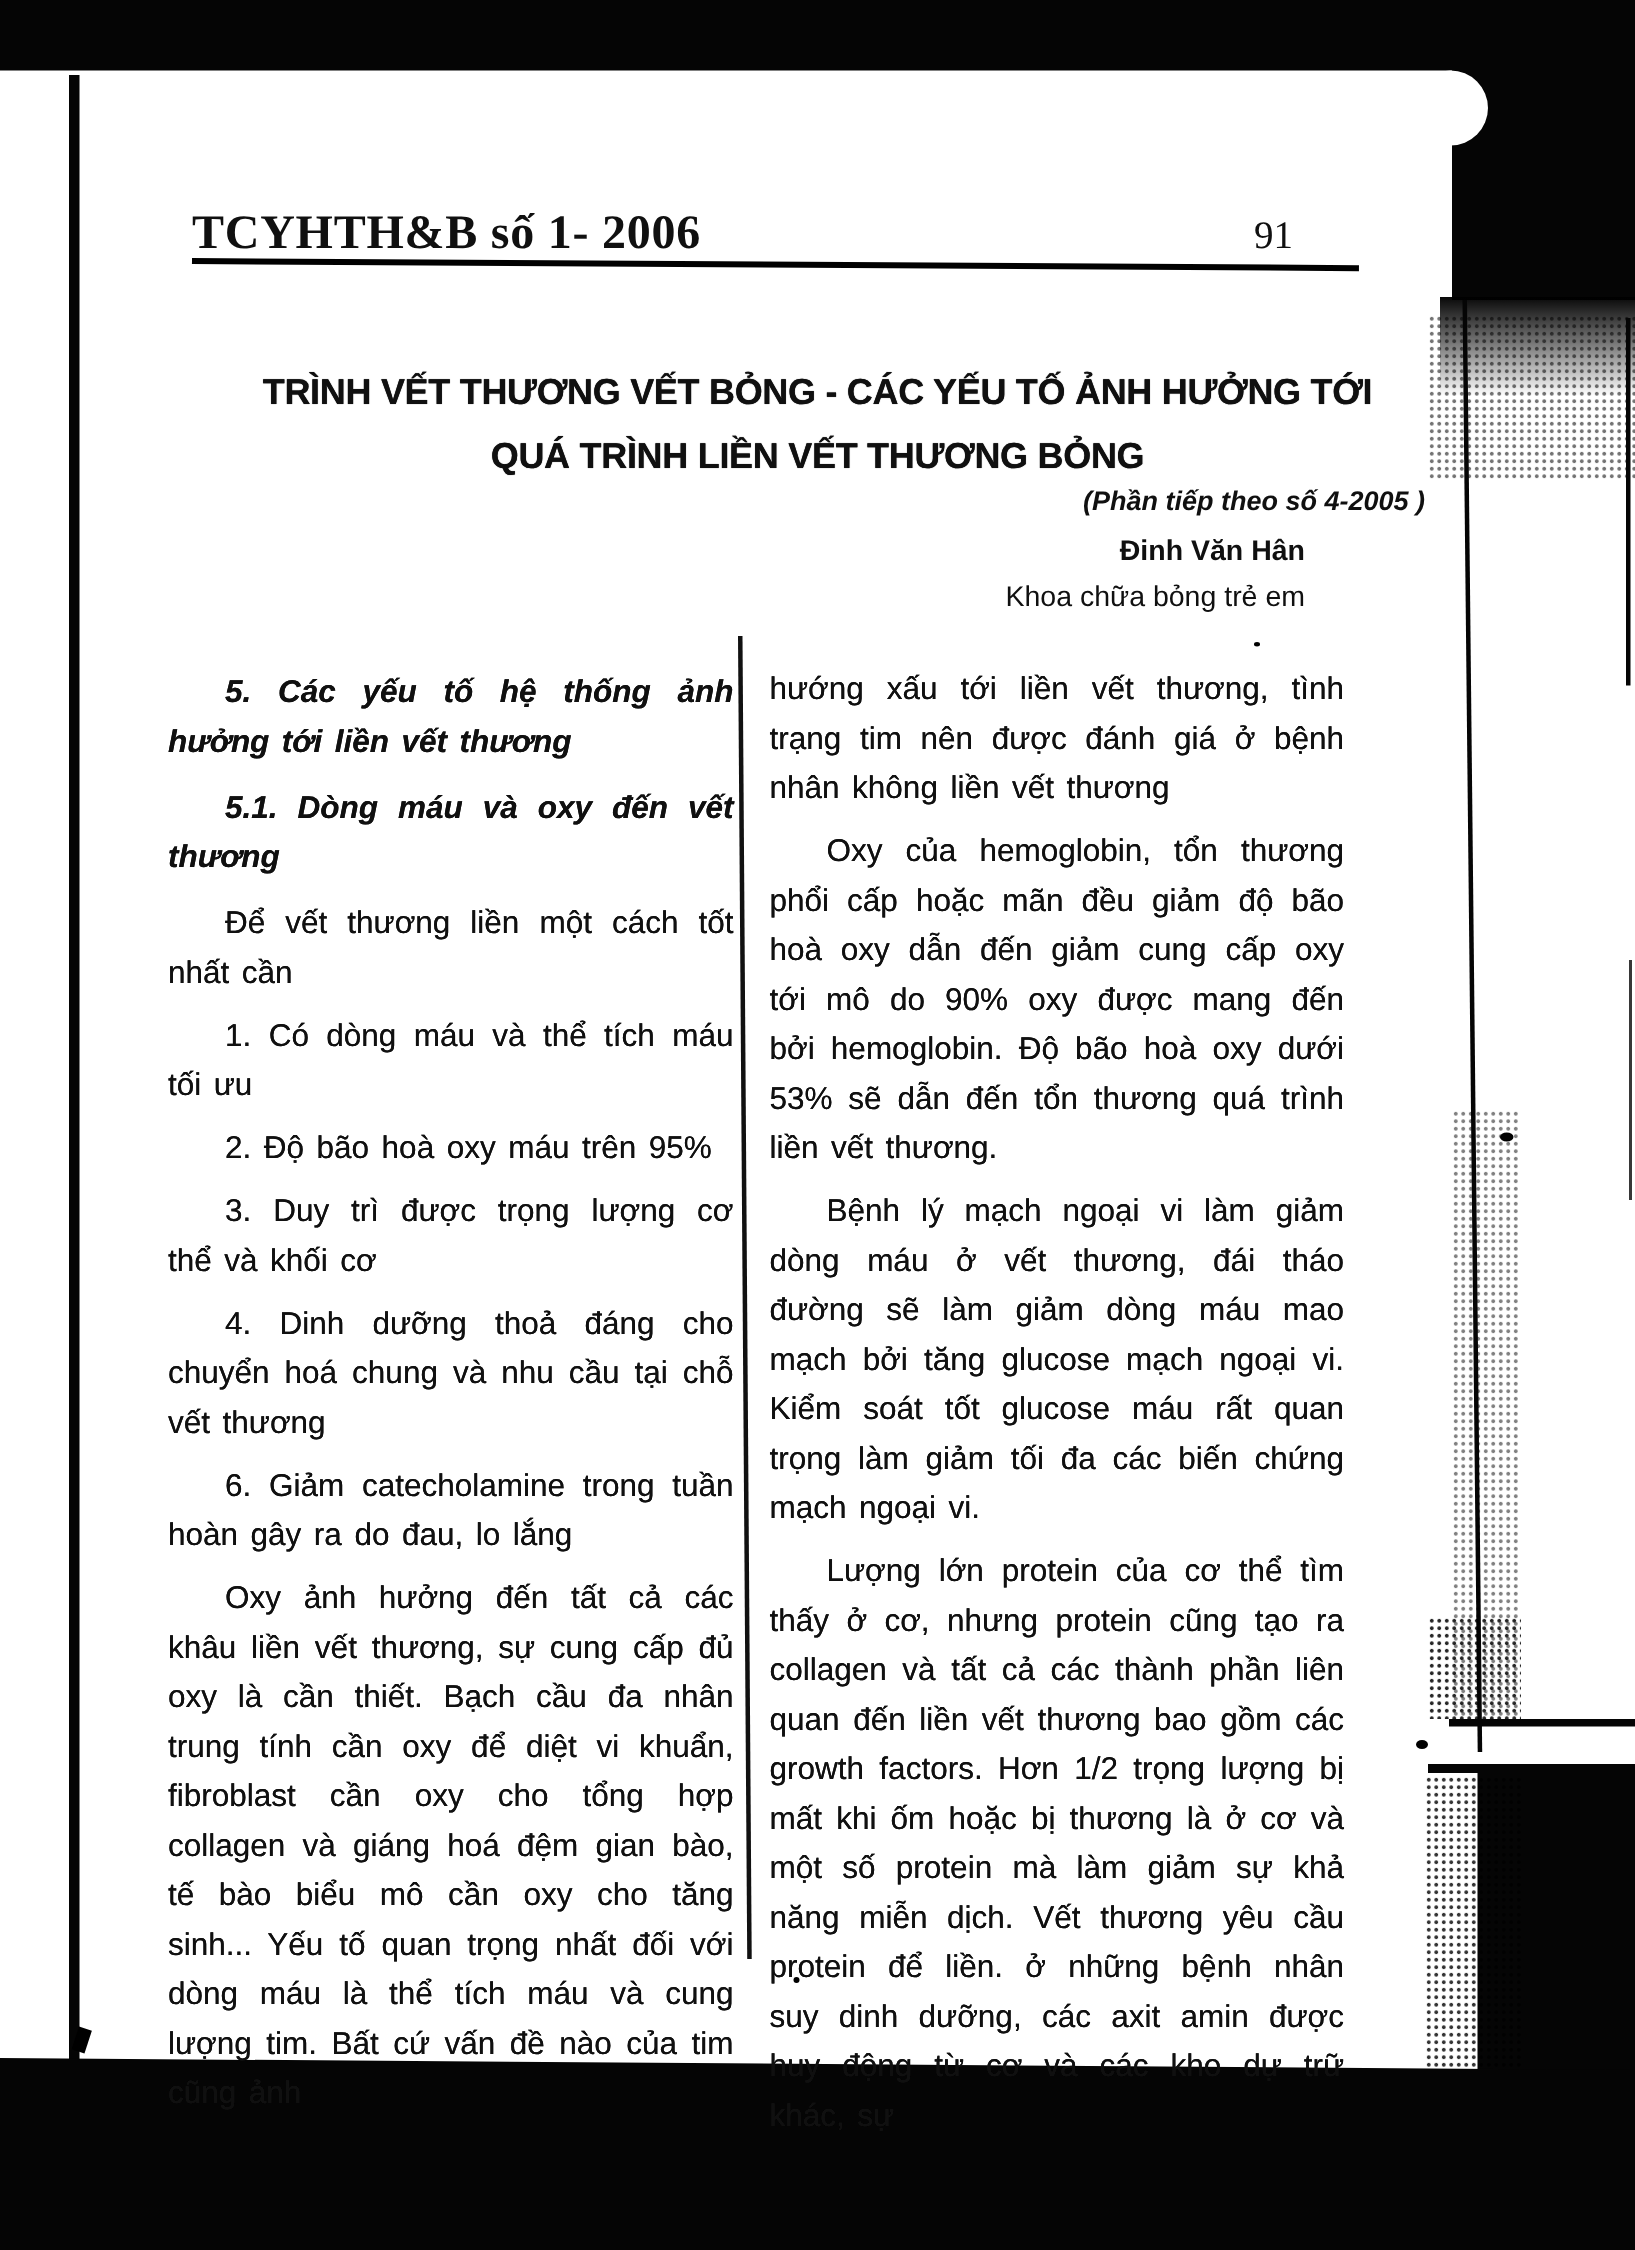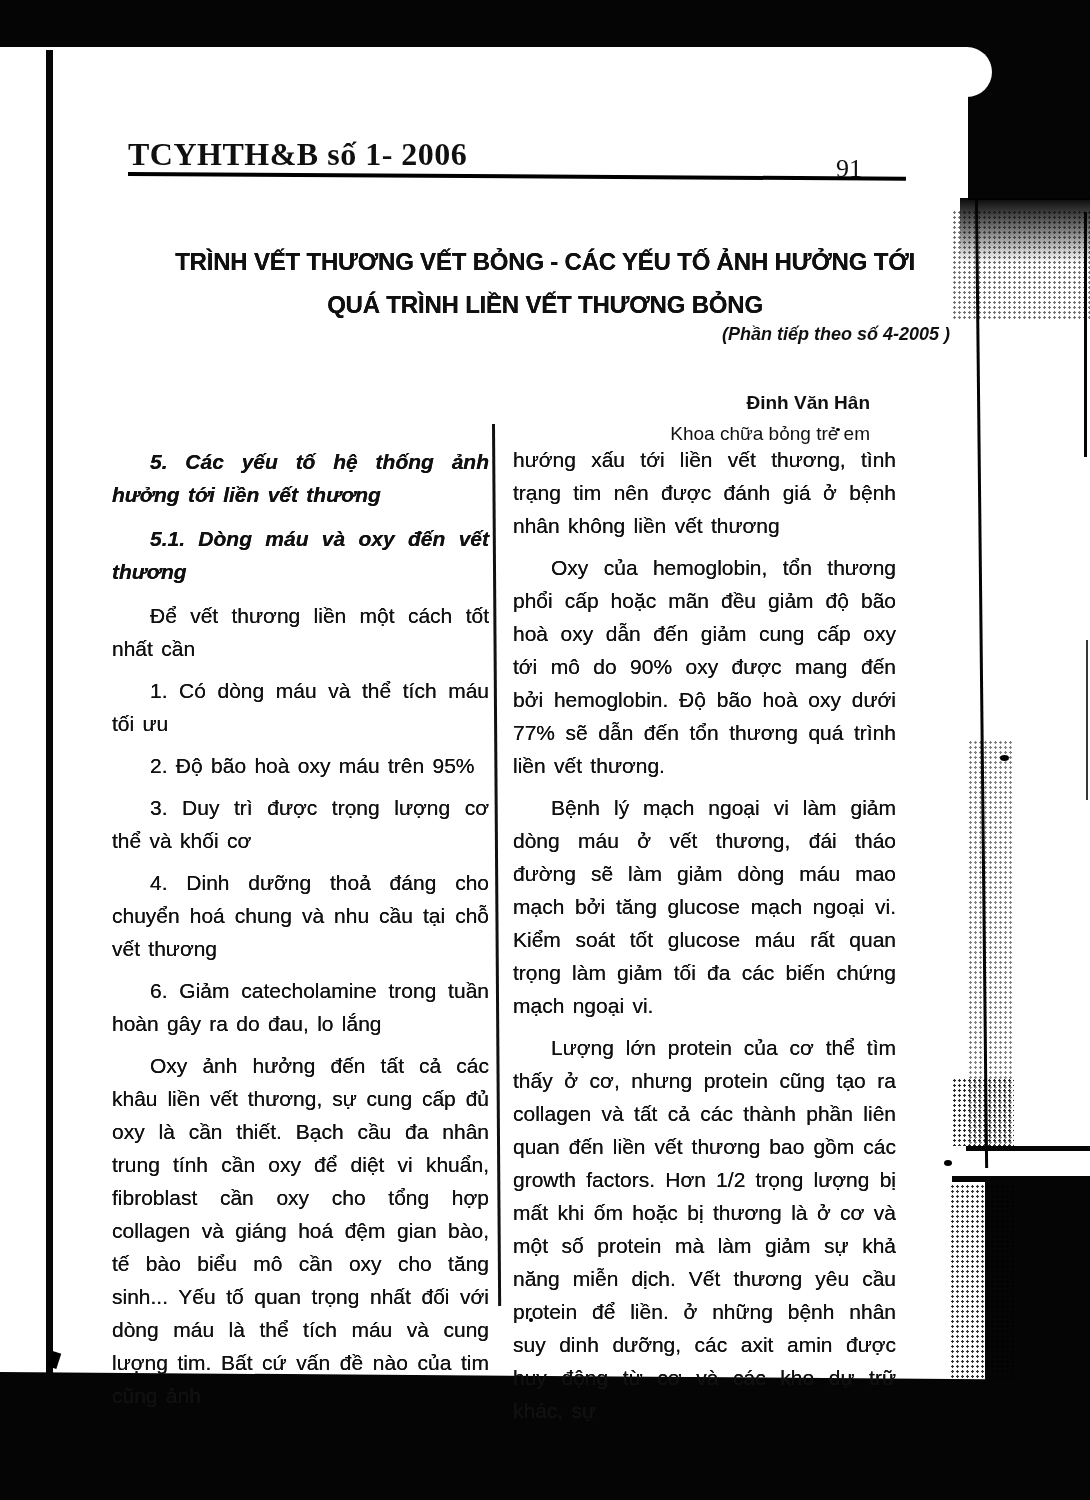--- a/index.html
+++ b/index.html
@@ -16,40 +16,40 @@
   }
   .fadeV{background:linear-gradient(to bottom, rgba(0,0,0,.97) 0%, rgba(0,0,0,.55) 45%, rgba(0,0,0,0) 100%);}
   .corner{position:absolute; background:#fff; border-radius:50%;}
   
   .journal{
     position:absolute; left:128px; top:136px;
     font-family:"Liberation Serif",serif; font-size:32px; font-weight:600;
     letter-spacing:.5px;
   }
   .pagenum{
-    position:absolute; left:836px; top:154px;
+    position:absolute; left:836px; top:142px;
     font-family:"Liberation Serif",serif; font-size:26px;
   }
   .header-rule{
     position:absolute; left:128px; top:172px; width:778px; height:4px;
     background:#000; transform:rotate(.35deg); transform-origin:left top;
   }
   
   .title{
     position:absolute; left:140px; top:240px; width:810px; text-align:center;
     font-weight:700; font-size:24px; line-height:43px; letter-spacing:-.2px;
     text-shadow:0 0 .5px #000;
   }
   .subtitle{
     position:absolute; left:140px; top:324px; width:810px; text-align:right;
     font-style:italic; font-weight:600; font-size:18px;
   }
   .author{
     position:absolute; left:420px; top:352px; width:450px; text-align:right;
-    font-size:19px; line-height:31px;margin-top:35px;
+    font-size:19px; line-height:31px;
   }
   .author .name{font-weight:700;}
   
   .col{position:absolute; top:445px; font-size:21px; line-height:33px;
        text-align:justify; word-spacing:2.5px; text-shadow:0 0 .4px #1a1a1a;}
   .col-left{left:112px; width:377px;}
   .col-right{left:513px; top:443px; width:383px;}
   .blk{margin:0 0 9px 0; text-indent:38px;}
   .heading{font-weight:700; margin-bottom:11px;font-style:italic;}
   .noindent{text-indent:0;}
@@ -109,18 +109,18 @@
       <p class="blk para">1. Có dòng máu và thể tích máu tối ưu</p>
       <p class="blk para">2. Độ bão hoà oxy máu trên  95%</p>
       <p class="blk para">3. Duy trì được trọng lượng cơ thể và khối cơ</p>
       <p class="blk para">4. Dinh dưỡng thoả đáng cho chuyển hoá chung và nhu cầu tại chỗ vết thương</p>
       <p class="blk para">6. Giảm catecholamine trong tuần hoàn gây ra do đau, lo lắng</p>
       <p class="blk para">Oxy ảnh hưởng đến tất cả các khâu liền vết thương, sự cung cấp đủ oxy là cần thiết. Bạch cầu đa nhân trung tính cần oxy để diệt vi khuẩn, fibroblast cần oxy cho tổng hợp collagen và giáng hoá đệm gian bào, tế bào biểu mô cần oxy cho tăng sinh... Yếu tố quan trọng nhất đối với dòng máu là thể tích máu và cung lượng tim. Bất cứ vấn đề nào của tim cũng ảnh</p>
     </div>
   <div class="divider"></div>
   <div class="col col-right">
       <p class="blk para noindent">hướng xấu tới liền vết thương, tình trạng tim nên được đánh giá ở bệnh nhân không liền vết thương</p>
-      <p class="blk para">Oxy của hemoglobin, tổn thương phổi cấp hoặc mãn đều giảm độ bão hoà oxy dẫn đến giảm cung cấp oxy tới mô do 90% oxy được mang đến bởi hemoglobin. Độ bão hoà oxy dưới 77% sẽ dẫn đến tổn thương quá trình liền vết thương.</p>
+      <p class="blk para">Oxy của hemoglobin, tổn thương phổi cấp hoặc mãn đều giảm độ bão hoà oxy dẫn đến giảm cung cấp oxy tới mô do 90% oxy được mang đến bởi hemoglobin. Độ bão hoà oxy dưới 53% sẽ dẫn đến tổn thương quá trình liền vết thương.</p>
       <p class="blk para">Bệnh lý mạch ngoại vi làm giảm dòng máu ở vết thương, đái tháo đường sẽ làm giảm dòng máu mao mạch bởi tăng glucose mạch ngoại vi. Kiểm soát tốt glucose máu rất quan trọng làm giảm tối đa các biến chứng mạch ngoại vi.</p>
       <p class="blk para">Lượng lớn protein của cơ thể tìm thấy ở cơ, nhưng protein cũng tạo ra collagen và tất cả các thành phần liên quan đến liền vết thương bao gồm các growth factors. Hơn 1/2 trọng lượng bị mất khi ốm hoặc bị thương là ở cơ và một số protein mà làm giảm sự khả năng miễn dịch. Vết thương yêu cầu protein để liền. ở những bệnh nhân suy dinh dưỡng, các axit amin được huy động từ cơ và các kho dự trữ khác, sự</p>
     </div>
 
 </div>
 
 </body></html>

